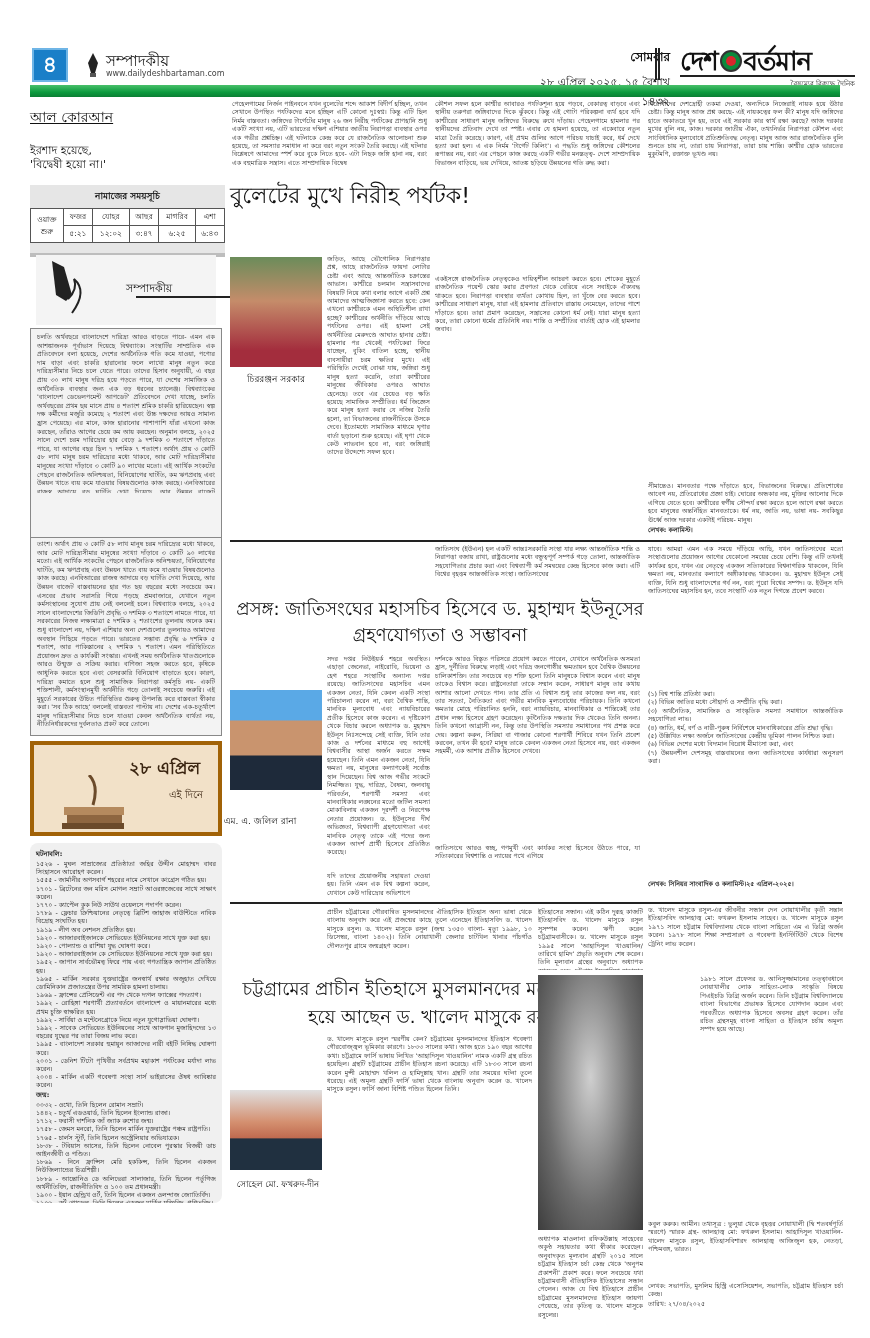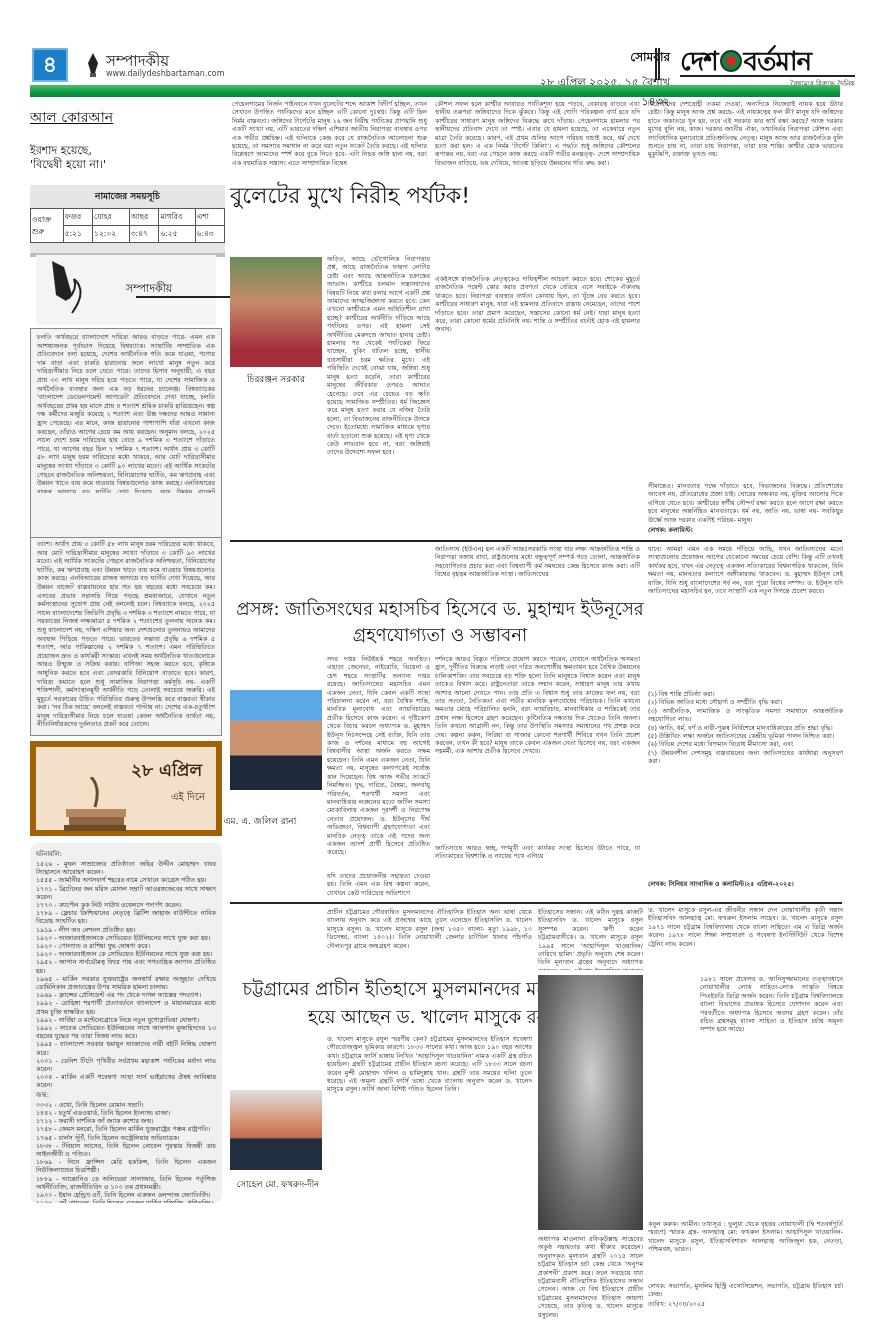--- a/index.html
+++ b/index.html
@@ -23,33 +23,33 @@
   .green-bar { left: 30px; top: 85px; width: 810px; height: 12px; background: linear-gradient(#48c06a, #0c9a3e 60%, #0b7f33); }
 
   
   .quran { left: 30px; top: 106px; width: 195px; }
   .quran h3 { font-size: 14px; font-weight: normal; text-decoration: underline; }
   .quran p { font-size: 11px; line-height: 14px; margin-top: 14px; }
   .quran .ref { text-align: right; font-size: 11px; margin-top: 18px; }
   .prayer { left: 30px; top: 185px; width: 195px; background: #e6e6e6; padding-bottom: 10px; border-bottom: 4px solid #bdbdbd; }
   .prayer .ph { text-align: center; font-size: 9px; font-weight: bold; padding: 4px 0; }
   .prayer table { width: 100%; border-collapse: collapse; background: #fff; font-size: 7.5px; }
-  .prayer td { border: 1px solid #555; text-align: left; padding: 2px 1px; }
+  .prayer td { border: 1px solid #555; text-align: center; padding: 2px 1px; }
   .ed-banner { left: 36px; top: 255px; width: 180px; height: 70px; background: #f4f4f4; }
   .ed-banner .lbl { position: absolute; left: 90px; top: 25px; font-size: 11px; }
   .ed-banner .line { position: absolute; left: 100px; top: 41px; width: 115px; height: 2px; background: #222; }
   .editorial { left: 30px; top: 328px; width: 192px; height: 210px; border: 1px solid #888; background: #f3f3f3; padding: 4px 6px; }
   .editorial h2 { font-size: 15px; line-height: 19px; text-align: center; font-weight: normal; margin-bottom: 4px; }
   .body-text { font-size: 6.3px; line-height: 8.6px; text-align: justify; color: #222; }
-  .onthisday-banner { left: 30px; top: 741px; width: 192px; height: 95px; background: #f2e1c8; border: 6px solid #a16207; }
+  .onthisday-banner { left: 30px; top: 741px; width: 192px; height: 95px; background: #f2e1c8; border: 4px solid #a16207; }
   .onthisday-banner .date { position: absolute; left: 95px; top: 10px; font-size: 17px; font-weight: bold; color: #3a2410; }
   .onthisday-banner .sub { position: absolute; left: 135px; top: 42px; font-size: 10px; color: #3a2410; }
   .books-icon { position: absolute; left: 25px; top: 30px; width: 70px; height: 55px; }
   .events { left: 30px; top: 843px; width: 192px; height: 360px; background: #f0f0f0; border-radius: 8px; padding: 6px 6px; overflow: hidden; }
-  .events .hd { font-size: 6.5px; font-weight: normal; }
+  .events .hd { font-size: 6.5px; font-weight: bold; }
   .events .it { font-size: 6.3px; line-height: 8.2px; text-align: justify; }
 
   
   .col { font-size: 6.3px; line-height: 8.4px; text-align: justify; color: #222; overflow: hidden; }
   .headline { font-family: "DejaVu Sans", sans-serif; font-weight: normal; color: #111; }
   .photo { background: #999; overflow: hidden; }
   .caption { font-size: 9px; text-align: center; }
   .hrule { height: 2px; background: #222; }
 </style>
 </head>

